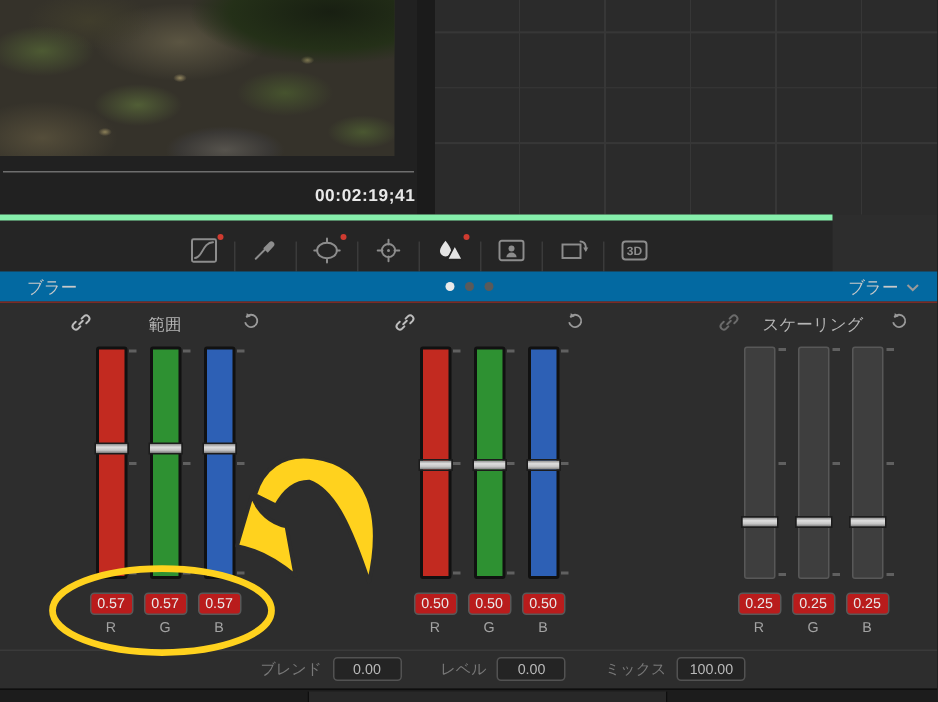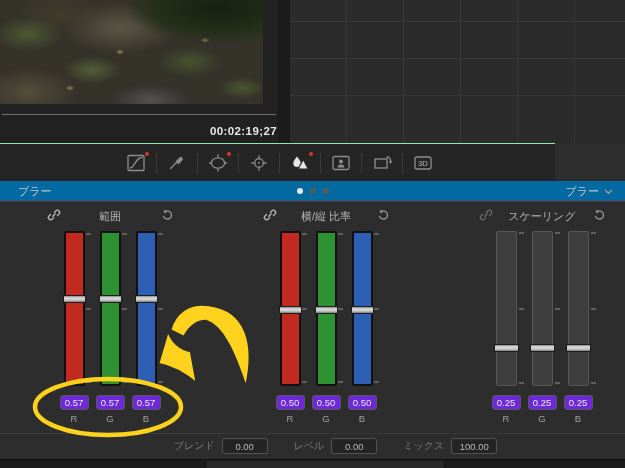--- a/index.html
+++ b/index.html
@@ -29,22 +29,22 @@
             color:#e8e8e8;letter-spacing:.4px;}
   .panel-gap{position:absolute;left:278px;top:0;width:12px;height:143px;background:#1b1b1b;}
   .grid-panel{position:absolute;left:290px;top:0;width:335px;height:143px;background:#2b2b2b;
     background-image:
       repeating-linear-gradient(to right, rgba(0,0,0,0) 0 56px, #373737 56px 57px),
       repeating-linear-gradient(to bottom, rgba(0,0,0,0) 0 36px, #373737 36px 37px);
     background-position:0 0,0 -15px;}
 
   
   .toolbar{position:absolute;left:0;top:143px;width:555px;height:38px;background:#252525;
-           border-top:1px solid #86efac;box-sizing:border-box;
-           display:flex;align-items:center;padding-left:116px;}
+           border-top:4px solid #86efac;box-sizing:border-box;
+           display:flex;align-items:flex-end;padding-left:116px;}
   .tool{position:relative;width:40px;height:28px;display:flex;align-items:center;
         justify-content:center;color:#8d8d8d;cursor:pointer;}
   .tool.active{color:#e5e5e5;}
   .tool svg{display:block;}
   .tool-divider{width:1px;height:20px;background:#3b3b3b;}
   .badge{position:absolute;top:3px;right:7px;width:4px;height:4px;border-radius:50%;
          background:#cf3b30;}
 
   
   .header-bar{position:absolute;left:0;top:181px;width:625px;height:20px;background:#0369a1;}
@@ -68,21 +68,21 @@
                color:#b5b5b5;}
   .channels{display:flex;justify-content:center;margin-top:3px;}
   .channel{width:36px;display:flex;flex-direction:column;align-items:center;}
   .slider{position:relative;width:21px;height:155px;box-sizing:border-box;
           border:2px solid #111;border-radius:2px;cursor:pointer;}
   .slider.gray{border:1px solid #585858;}
   .tick{position:absolute;right:-8px;width:5px;height:2px;background:#606060;}
   .tick.t0{top:0;} .tick.t1{top:calc(50% - 1px);} .tick.t2{bottom:1px;}
   .handle{position:absolute;left:-3px;right:-3px;height:6px;border:1px solid #1c1c1c;
           background:linear-gradient(#8c8c8c,#dedede 35%,#c4c4c4 70%,#787878);cursor:grab;}
-  .value-box{margin-top:9px;width:27px;height:13px;background:#6d28d9;border:1px solid #585858;
+  .value-box{margin-top:9px;width:27px;height:13px;background:#b91c1c;border:1px solid #585858;
              border-radius:3px;color:#e9e9e9;font-size:9.5px;display:flex;align-items:center;
              justify-content:center;cursor:text;text-align:right;}
   .ch-label{margin-top:3px;font-size:9.5px;color:#a3a3a3;}
 
   
   .footer-row{position:absolute;left:0;top:433px;width:625px;height:25px;box-sizing:border-box;
               border-top:1px solid #3a3a3a;display:flex;align-items:center;justify-content:center;
               gap:26px;padding-left:46px;}
   .f-field{display:flex;align-items:center;gap:7px;}
   .f-label{font-size:10px;color:#787878;}
@@ -99,21 +99,21 @@
             pointer-events:none;}
 </style>
 </head>
 <body>
 
 <div id="app">
 
   <div class="viewer-area">
     <div class="viewer-image"></div>
     <div class="scrub-line"></div>
-    <div class="timecode">00:02:19;27</div>
+    <div class="timecode">00:02:19;41</div>
   </div>
   <div class="panel-gap"></div>
   <div class="grid-panel"></div>
 
   <div class="toolbar">
 
   <div class="tool">
         <svg width="22" height="18" viewBox="0 0 22 18" fill="none" stroke="currentColor" stroke-width="1.3" stroke-linecap="round">
           <rect x="3" y="1.5" width="16" height="15" rx="1"></rect>
           <path d="M5 14 C10 14 10 3.5 17 3.5"></path>
@@ -239,21 +239,20 @@
           </div>
         </div>
       </div>
       <div class="group g1">
         <div class="group-header">
           <span class="icon-btn link"><svg width="14" height="14" viewBox="0 0 14 14" fill="none" stroke="currentColor" stroke-width="1.3" stroke-linecap="round">
               <path d="M5.8 8.2 L8.2 5.8"></path>
               <path d="M6.6 9.6 L5 11.2 a2.2 2.2 0 0 1 -3.1 -3.1 L3.5 6.5"></path>
               <path d="M7.4 4.4 L9 2.8 a2.2 2.2 0 0 1 3.1 3.1 L10.5 7.5"></path>
             </svg></span>
-          <span class="group-label">横/縦 比率</span>
           <span class="icon-btn reset"><svg width="13" height="13" viewBox="0 0 14 14" fill="none" stroke="currentColor" stroke-width="1.3">
               <path d="M3.4 3.7 A4.4 4.4 0 1 1 2.6 7.4"></path>
               <path d="M3.8 0.8 L3.4 4.2 L6.6 3.3 Z" fill="currentColor" stroke="none"></path>
             </svg></span>
         </div>
         <div class="channels">
           <div class="channel">
             <div class="slider" style="background: rgb(194, 42, 32);">
               <span class="tick t0"></span>
               <span class="tick t1"></span>

